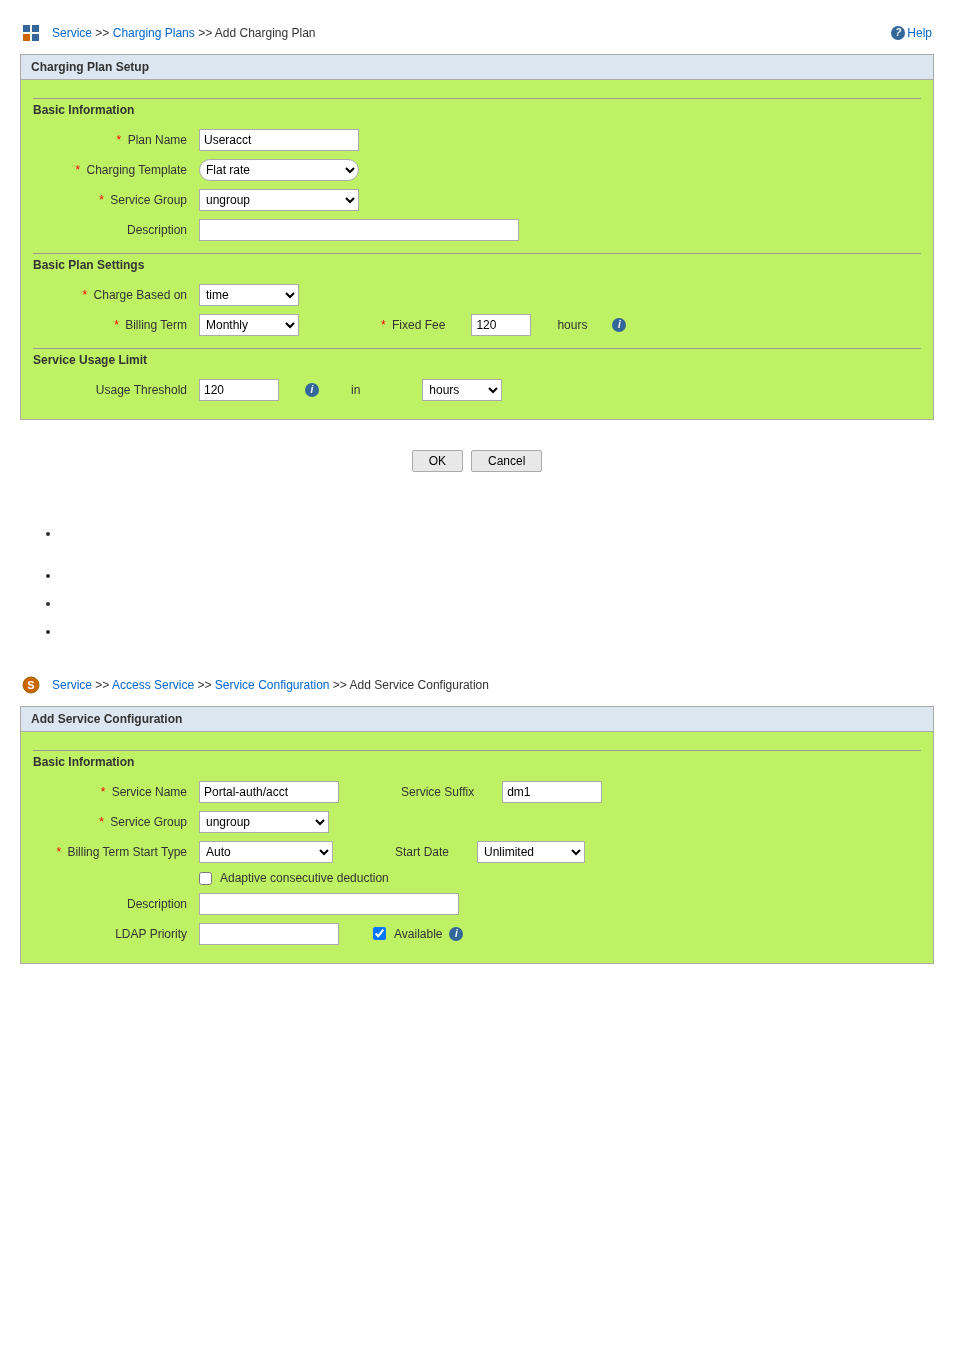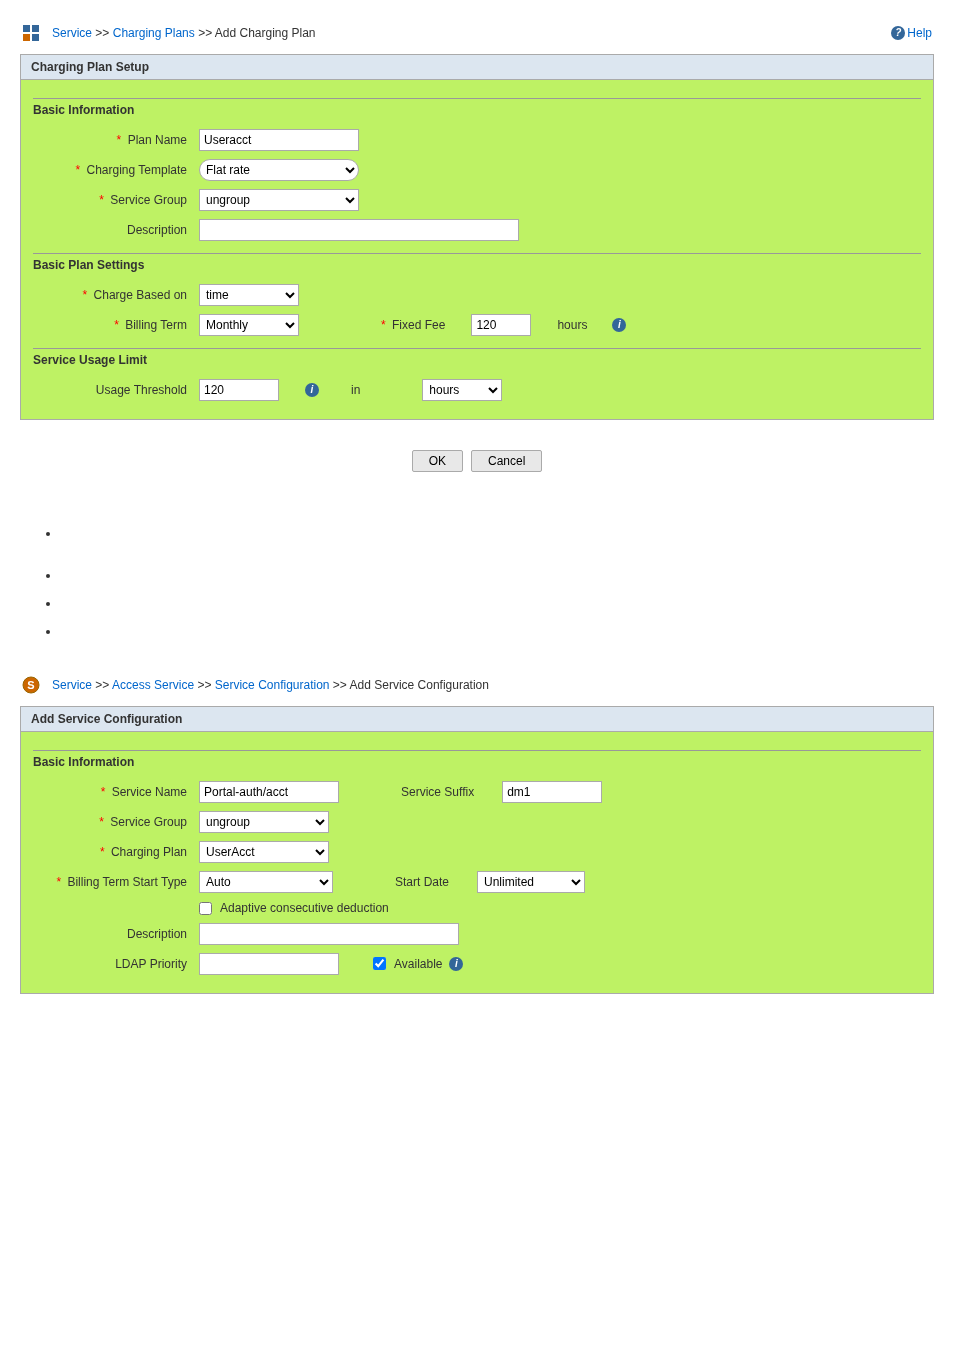--- a/index.html
+++ b/index.html
@@ -372,31 +372,20 @@
         </td>
         <td>
           <select style="width:130px;">
             <option>ungroup</option>
           </select>
         </td>
       </tr>
       <tr>
         <td class="label-cell">
           <span class="required-star">*</span>
-          <span>Charging Plan</span>
-        </td>
-        <td>
-          <select style="width:130px;">
-            <option>UserAcct</option>
-          </select>
-        </td>
-      </tr>
-      <tr>
-        <td class="label-cell">
-          <span class="required-star">*</span>
           <span>Billing Term Start Type</span>
         </td>
         <td>
           <div class="inline-row">
             <select style="width:134px;">
               <option>Auto</option>
             </select>
             <span style="margin-left:40px; white-space:nowrap;">Start Date</span>
             <select style="width:108px; margin-left:6px;">
               <option>Unlimited</option>

